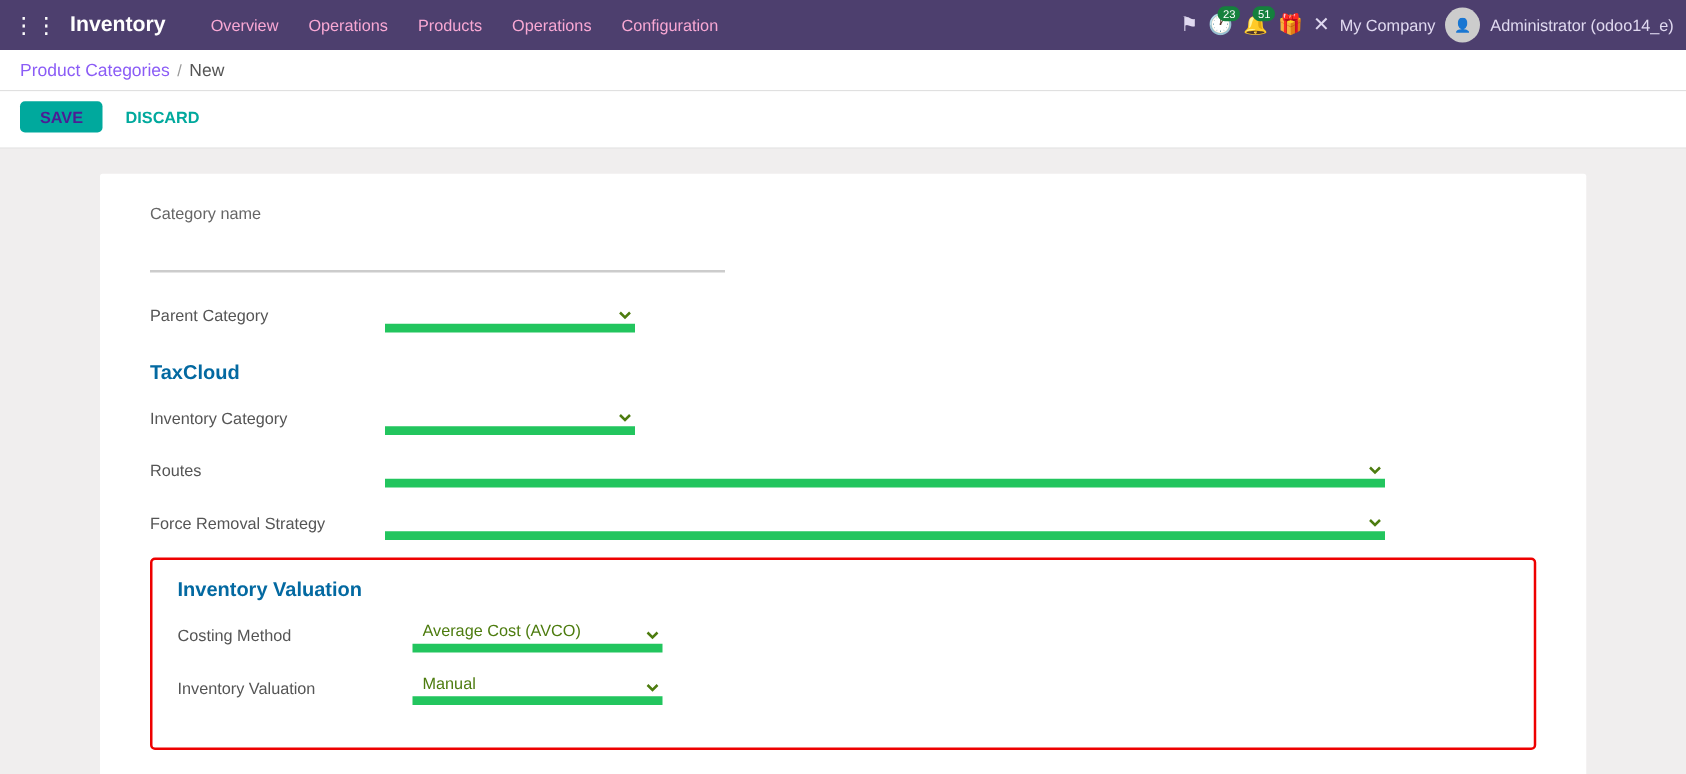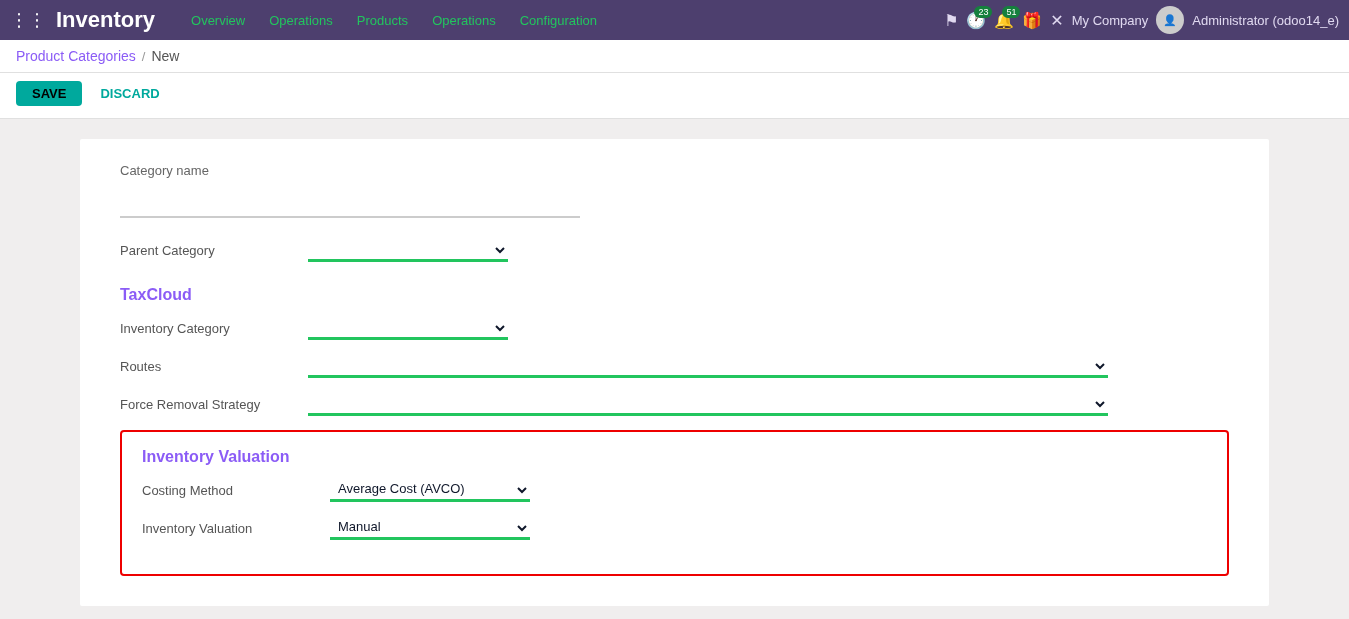--- a/index.html
+++ b/index.html
@@ -9,24 +9,24 @@
     .top-nav {
       background: #4d3f6e;
       color: #fff;
       display: flex;
       align-items: center;
       height: 40px;
       padding: 0 10px;
       gap: 6px;
     }
     .top-nav .grid-icon { font-size: 18px; cursor: pointer; margin-right: 4px; }
-    .top-nav .app-name { font-size: 22px; font-weight: bold; margin-right: 20px; }
+    .top-nav .app-name { font-size: 17px; font-weight: bold; margin-right: 20px; }
     .top-nav .nav-links { display: flex; gap: 4px; flex: 1; }
     .top-nav .nav-link {
-      color: #22c55e;
+      color: #f9a8d4;
       padding: 6px 10px;
       border-radius: 4px;
       cursor: pointer;
       font-size: 13px;
     }
     .top-nav .nav-right {
       display: flex;
       align-items: center;
       gap: 8px;
       margin-left: auto;
@@ -84,21 +84,21 @@
     
     .action-bar {
       background: #fff;
       padding: 8px 16px 12px;
       display: flex;
       gap: 8px;
       border-bottom: 1px solid #e0e0e0;
     }
     .btn-save {
       background: #00a99d;
-      color: #000000;
+      color: #4c1d95;
       border: none;
       padding: 5px 16px;
       border-radius: 4px;
       cursor: pointer;
       font-size: 13px;
       font-weight: 600;
     }
     .btn-discard {
       background: transparent;
       color: #00a99d;
@@ -146,38 +146,38 @@
       gap: 8px;
     }
     .field-row-label {
       font-size: 13px;
       color: #555;
       width: 180px;
       flex-shrink: 0;
     }
     .field-select {
       border: none;
-      border-bottom: 3px solid #22c55e;
+      border-bottom: 7px solid #22c55e;
       background: transparent;
       font-size: 13px;
-      color: #0f172a;
+      color: #4d7c0f;
       outline: none;
       cursor: pointer;
       padding: 2px 4px;
       min-width: 200px;
     }
     .field-select-wide {
       min-width: 800px;
     }
 
     
     .section-title {
       font-size: 16px;
       font-weight: 600;
-      color: #8b5cf6;
+      color: #0369a1;
       margin: 24px 0 12px;
     }
 
     
     .inventory-valuation-box {
       border: 2px solid #e00;
       border-radius: 4px;
       padding: 16px 20px 20px;
       margin-top: 8px;
       background: #fff;

